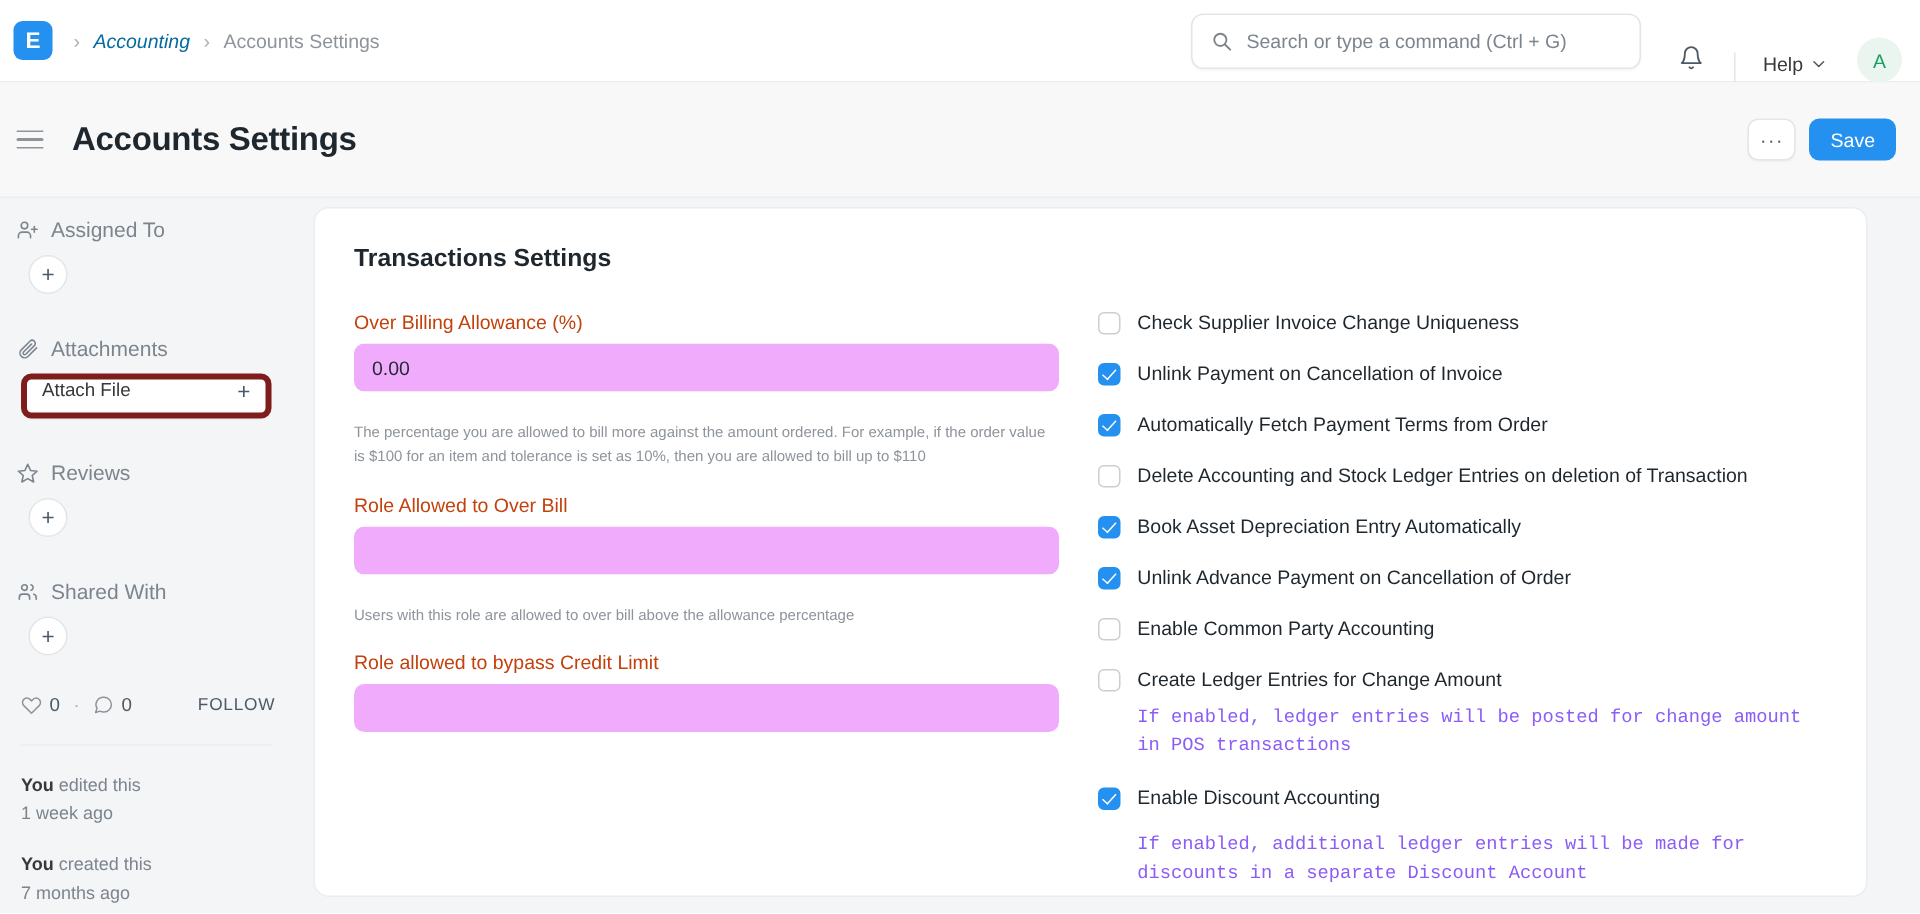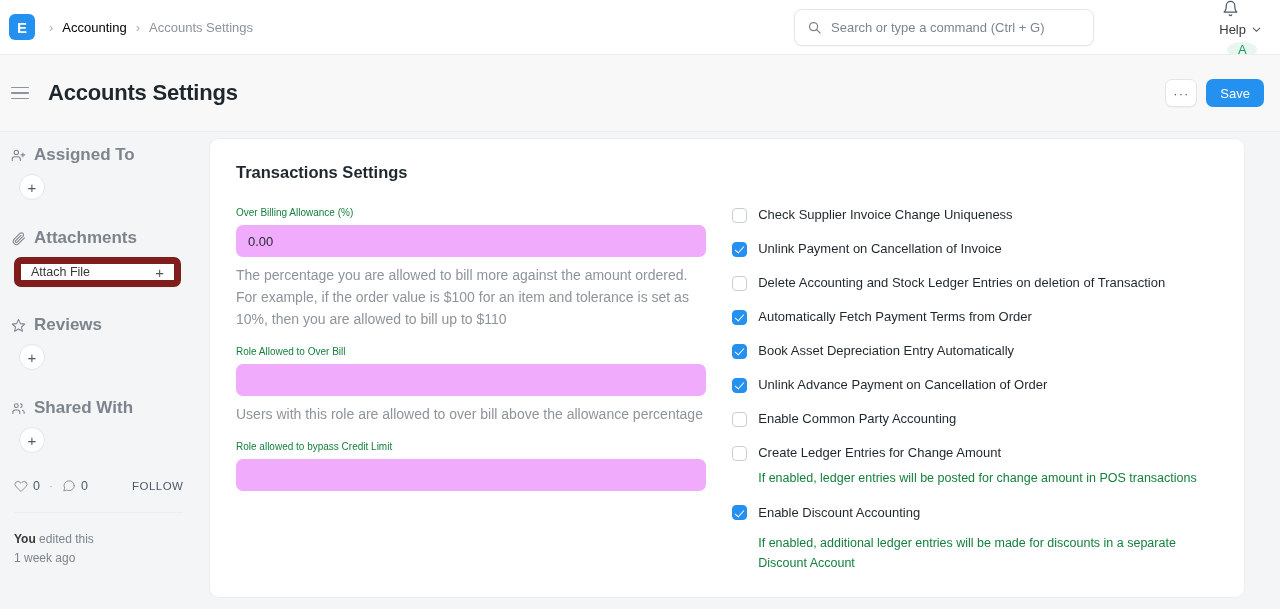--- a/index.html
+++ b/index.html
@@ -19,36 +19,36 @@
     display: flex; align-items: center;
   }
   .logo {
     width: 26px; height: 26px; border-radius: 6px; background: #2490ef;
     margin-left: 9px; display: flex; align-items: center; justify-content: center;
     color: #fff; font-size: 15px; font-weight: 700; line-height: 1;
     font-family: "Liberation Sans", sans-serif;
   }
   .breadcrumb { display: flex; align-items: center; margin-left: 14px; gap: 9px; }
   .bc-sep { color: #a9b1b8; font-size: 13px; line-height: 1; }
-  .bc-link { font-size: 13px; color: #000000; text-decoration: none; }
+  .bc-link { font-size: 13px; color: #0369a1; text-decoration: none; font-style: italic; }
   .bc-current { font-size: 13px; color: #8d949b; }
 
   .search-wrap {
     position: absolute; left: 794px; top: 9px; width: 300px; height: 37px;
     background: #fff; border: 1px solid #e2e6e9; border-radius: 8px;
     display: flex; align-items: center; padding: 0 12px; gap: 9px;
     box-shadow: 0 1px 2px rgba(25,39,52,0.04);
   }
   .search-input {
     border: none; outline: none; flex: 1; font-size: 13px; color: #383838;
     font-family: Liberation Sans, sans-serif; background: transparent;
   }
   .search-input::placeholder { color: #7c858e; }
 
-  .nav-right { position: absolute; right: 12px; top: 0; height: 55px; display: flex; align-items: flex-start; gap: 0; flex-direction: column; }
+  .nav-right { position: absolute; right: 12px; top: 0; height: 55px; display: flex; align-items: flex-end; gap: 0; }
   .bell-btn { width: 34px; height: 34px; display: flex; align-items: center; justify-content: center; border-radius: 6px; cursor: pointer; }
   .nav-divider { width: 1px; height: 20px; background: #e2e6e9; margin: 0 12px; }
   .help-btn { display: flex; align-items: center; gap: 5px; font-size: 13px; color: #383838; cursor: pointer; padding: 5px 6px; border-radius: 6px; }
   .avatar {
     width: 30px; height: 30px; border-radius: 50%; background: #e9f5ee;
     display: flex; align-items: center; justify-content: center;
     color: #16a163; font-size: 13px; font-weight: 500; margin-left: 14px; cursor: pointer;
   }
 
   
@@ -76,29 +76,29 @@
     cursor: pointer; font-family: "Liberation Sans", sans-serif;
   }
 
   
   .body-wrap { position: absolute; top: 132px; left: 0; width: 1280px; height: 477px; }
 
   
   .sidebar { position: absolute; left: 0; top: 0; width: 210px; padding: 13px 14px 0 11px; }
   .side-section { margin-bottom: 6px; }
   .side-head { display: flex; align-items: center; gap: 8px; margin-bottom: 9px; }
-  .side-head-label { font-size: 17px; color: #7c858e; font-weight: 700; }
+  .side-head-label { font-size: 14px; color: #7c858e; font-weight: 400; }
   .plus-circle {
     width: 26px; height: 26px; border-radius: 50%; background: #fff;
     border: 1px solid #e2e6e9; display: flex; align-items: center; justify-content: center;
     color: #4c5a67; font-size: 15px; cursor: pointer; margin-left: 8px; line-height: 1;
   }
   .attach-btn {
-    width: 167px; height: 30px; background: #fff; border: 7px solid #7f1d1d; border-radius: 7px;
-    display: flex; align-items: center; justify-content: space-between; padding: 0 10px;
+    width: 167px; height: 30px; background: #fff; border: 4px solid #7f1d1d; border-radius: 7px;
+    display: flex; align-items: flex-start; justify-content: space-between; padding: 0 10px;
     font-size: 12.5px; color: #383838; cursor: pointer; margin-left: 3px;
     box-shadow: 0 1px 1px rgba(25,39,52,0.03);
   }
   .attach-btn .plus { font-size: 15px; color: #4c5a67; }
   .sec-gap { height: 22px; }
 
   .social-row { display: flex; align-items: center; margin-top: 26px; margin-left: 3px; }
   .social-item { display: flex; align-items: center; gap: 5px; font-size: 12.5px; color: #4c5a67; cursor: pointer; }
   .dot-sep { margin: 0 9px; color: #a9b1b8; font-size: 12px; }
   .follow-link { margin-left: 44px; font-size: 11.5px; color: #4c5a67; letter-spacing: 0.5px; cursor: pointer; }
@@ -113,41 +113,41 @@
     position: absolute; left: 209px; top: 6px; width: 1036px; height: 460px;
     background: #ffffff; border: 1px solid #ebeef0; border-radius: 10px;
     padding: 24px 26px;
   }
   .card-title { font-size: 16.5px; font-weight: 700; color: #1f272e; margin-bottom: 25px; }
   .cols { display: flex; gap: 0; }
   .col-left { width: 484px; }
   .col-right { width: 500px; margin-left: 26px; }
 
   .field { margin-bottom: 16px; }
-  .field-label { font-size: 10px; color: #15803d; margin-bottom: 7px; }
+  .field-label { font-size: 13px; color: #c2410c; margin-bottom: 7px; }
   .field-input {
     width: 100%; height: 32px; background: #f0abfc; border: 1px solid transparent;
     border-radius: 7px; padding: 0 11px; font-size: 13px; color: #1f272e;
     font-family: "Liberation Sans", sans-serif; outline: none;
   }
-  .field-help { font-size: 14px; color: #8d949b; line-height: 1.58; margin-top: 7px; }
+  .field-help { font-size: 10px; color: #8d949b; line-height: 1.58; margin-top: 20px; }
 
   .chk-row { display: flex; align-items: flex-start; gap: 11px; margin-bottom: 18px; position: relative; }
   .chk {
     width: 15px; height: 15px; border-radius: 4px; border: 1.4px solid #c9ced3;
     background: #fff; flex-shrink: 0; margin-top: 1px; cursor: pointer; position: relative;
   }
   .chk.checked { background: #2490ef; border-color: #2490ef; }
   .chk.checked::after {
     content: ""; position: absolute; left: 4.2px; top: 1.4px;
     width: 4px; height: 8px; border: solid #fff; border-width: 0 1.8px 1.8px 0;
     transform: rotate(42deg);
   }
   .chk-label { font-size: 13px; color: #1f272e; line-height: 1.2; cursor: pointer; }
-  .chk-help { font-size: 12.5px; color: #15803d; line-height: 1.55; margin: -10px 0 16px 26px; max-width: 492px; }
+  .chk-help { font-size: 12.5px; color: #8b5cf6; line-height: 1.55; margin: -10px 0 16px 26px; max-width: 492px; font-family: Liberation Mono, monospace; }
   svg { display: block; }
 </style>
 </head>
 <body>
 
 <div class="page">
 
   <div class="navbar">
     <div class="logo">E</div>
 
@@ -293,20 +293,26 @@
 
       <div class="hr"></div>
 
       <div class="activity">
         <div class="activity-block">
           <div class="activity-line">
             <b>You</b><span> edited this</span>
           </div>
           <div class="activity-line">1 week ago</div>
         </div>
+        <div class="activity-block">
+          <div class="activity-line">
+            <b>You</b><span> created this</span>
+          </div>
+          <div class="activity-line">7 months ago</div>
+        </div>
       </div>
     </aside>
 
     <section class="card">
       <h2 class="card-title">Transactions Settings</h2>
 
       <div class="cols">
 
         <div class="col-left">
 
@@ -335,31 +341,31 @@
             <span class="chk"></span>
             <span class="chk-label">Check Supplier Invoice Change Uniqueness</span>
           </div>
 
           <div class="chk-row">
             <span class="chk checked"></span>
             <span class="chk-label">Unlink Payment on Cancellation of Invoice</span>
           </div>
 
           <div class="chk-row">
+            <span class="chk checked"></span>
+            <span class="chk-label">Automatically Fetch Payment Terms from Order</span>
+          </div>
+
+          <div class="chk-row">
             <span class="chk"></span>
             <span class="chk-label">Delete Accounting and Stock Ledger Entries on deletion of Transaction</span>
           </div>
 
           <div class="chk-row">
             <span class="chk checked"></span>
-            <span class="chk-label">Automatically Fetch Payment Terms from Order</span>
-          </div>
-
-          <div class="chk-row">
-            <span class="chk checked"></span>
             <span class="chk-label">Book Asset Depreciation Entry Automatically</span>
           </div>
 
           <div class="chk-row">
             <span class="chk checked"></span>
             <span class="chk-label">Unlink Advance Payment on Cancellation of Order</span>
           </div>
 
           <div class="chk-row">
             <span class="chk"></span>

